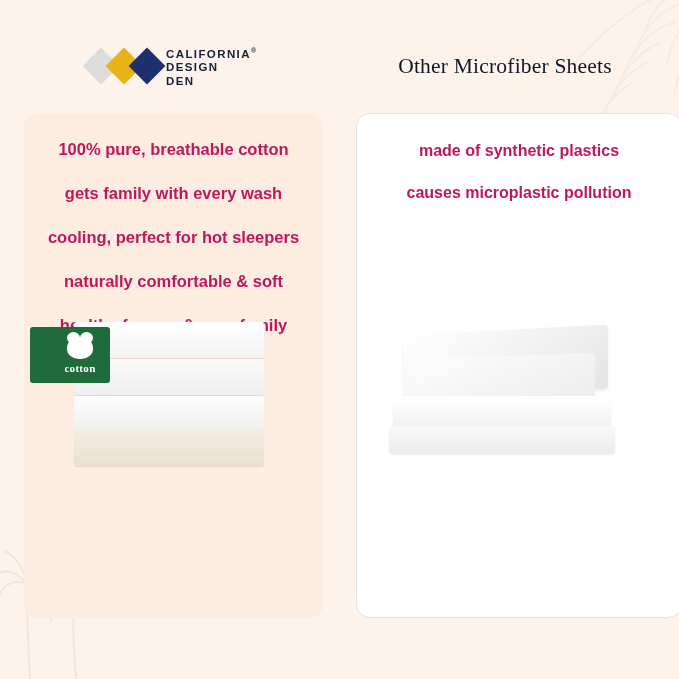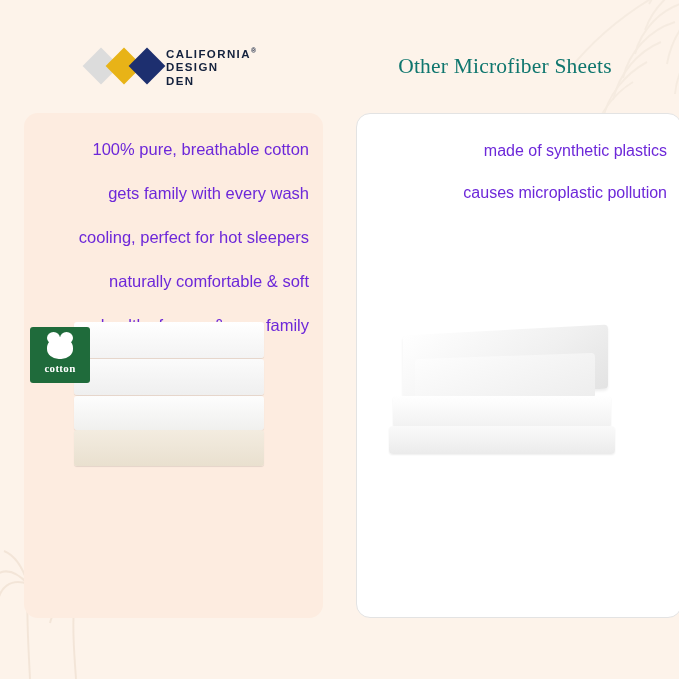--- a/index.html
+++ b/index.html
@@ -82,21 +82,21 @@
     vertical-align: super;
   }
   .right-title {
     position: absolute;
     left: 360px;
     top: 54px;
     width: 290px;
     text-align: center;
     font-family: "Liberation Serif", serif;
     font-size: 21.5px;
-    color: #0f766e;
+    color: #0f172a;
     letter-spacing: 0.2px;
   }
 
   
   .panel {
     position: absolute;
     top: 113px;
     border-radius: 14px;
     box-sizing: border-box;
   }
@@ -111,27 +111,28 @@
     width: 326px;
     height: 505px;
     background: #ffffff;
     border: 1px solid #e3e3e3;
   }
   .bullets {
     padding: 26px 14px 0 14px;
     box-sizing: border-box;
   }
   .bullet {
-    text-align: right;
-    color: #6d28d9;
+    text-align: center;
+    color: #be185d;
     font-family: "Liberation Sans", sans-serif;
     font-size: 16.5px;
     line-height: 21px;
     margin-bottom: 23px;
     white-space: pre-line;
+    font-weight: bold;
   }
   .panel-right .bullet {
     font-size: 16px;
     margin-bottom: 21px;
   }
 
   
   .stack-left {
     position: absolute;
     left: 74px;
@@ -156,20 +157,21 @@
     left: 30px;
     top: 327px;
     width: 60px;
     height: 56px;
     background: #1f6b3b;
     border-radius: 3px;
     display: flex;
     flex-direction: column;
     align-items: center;
     justify-content: center;
+    padding-left: 20px;
   }
   .cotton-boll {
     width: 26px;
     height: 22px;
     background: #ffffff;
     border-radius: 50% 50% 45% 45%;
     position: relative;
   }
   .cotton-boll:before,
   .cotton-boll:after {

